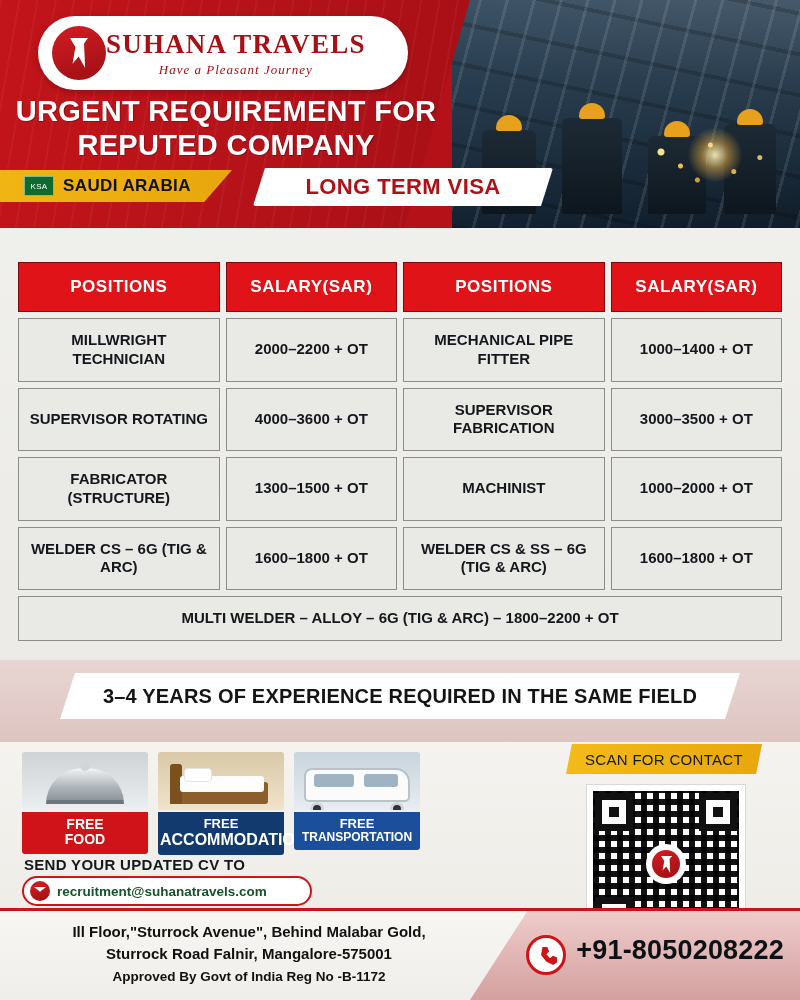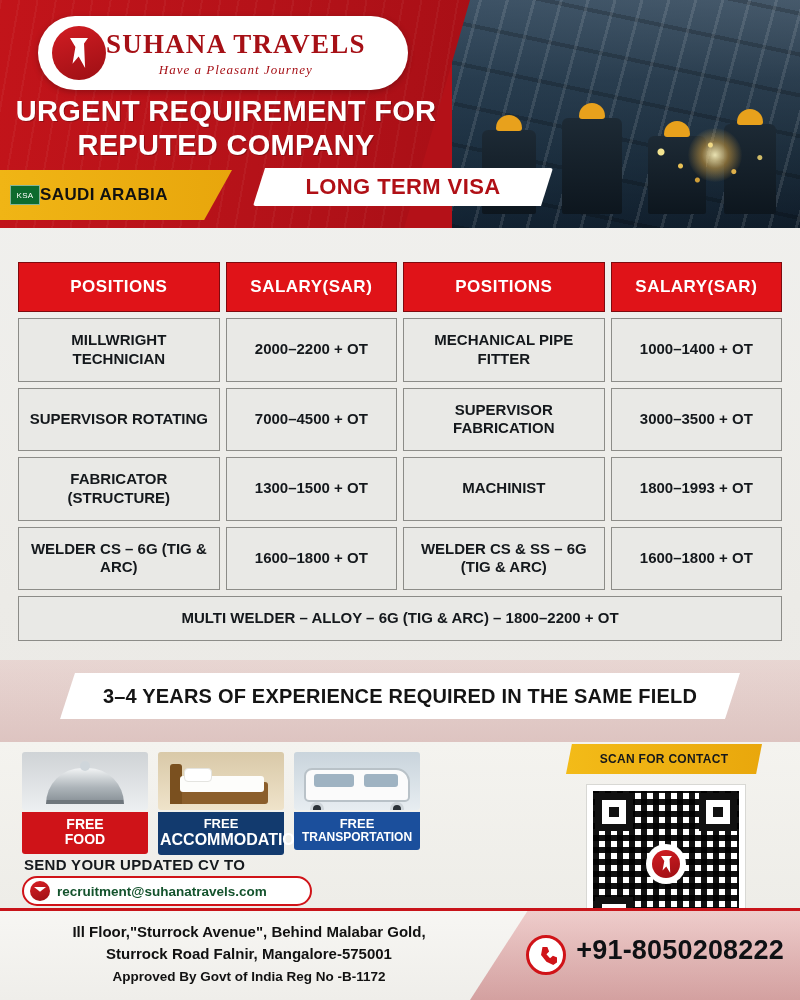--- a/index.html
+++ b/index.html
@@ -114,23 +114,23 @@
     text-align:center; letter-spacing:.3px;
     text-shadow: 1px 1px 0 rgba(0,0,0,.25);
   }
 
   
   .badge-bar {
     position:absolute; top:170px; left:0; width:800px; height:48px;
   }
   .saudi-badge {
     position:absolute; left:0; top:0;
-    height:50px; padding-left:10px; padding-right:34px;
+    height:32px; padding-left:24px; padding-right:34px;
     background: linear-gradient(90deg,#f0b515,#e8a60c);
-    display:flex; align-items:center; gap:0;
+    display:flex; align-items:center; gap:9px;
     clip-path: polygon(0 0, 100% 0, 88% 100%, 0 100%);
     min-width: 232px;
   }
   .flag {
     width:30px; height:20px; background:#0d6b2e;
     display:flex; align-items:center; justify-content:center;
     border:1px solid rgba(255,255,255,.5);
   }
   .flag span { color:#fff; font-size:8px; letter-spacing:.3px; }
   .saudi-badge .label {
@@ -283,21 +283,21 @@
     background:#fff; clip-path: polygon(0 0,100% 0,50% 60%);
   }
   .email-pill .txt { font-size:13.5px; font-weight:bold; color:#14532d; }
 
   .scan-btn {
     position:absolute; right:38px; top:744px; width:196px; height:30px;
     background: linear-gradient(90deg,#f3bb18,#e9a70c);
     display:flex; align-items:center; justify-content:center;
     clip-path: polygon(3% 0, 100% 0, 97% 100%, 0 100%);
   }
-  .scan-btn .label { font-size:12px; font-weight:bold; color:#15181b; letter-spacing:.3px; }
+  .scan-btn .label { font-size:15px; font-weight:normal; color:#15181b; letter-spacing:.3px; }
   .qr {
     position:absolute; right:54px; top:784px; width:160px; height:160px;
     background:#fff; padding:6px;
     border:1px solid #d8d8d4;
   }
   .qr-grid {
     width:100%; height:100%;
     background-image:
       repeating-linear-gradient(90deg,#111 0 6px, #fff 6px 12px),
       repeating-linear-gradient(0deg,#111 0 6px, #fff 6px 12px);
@@ -433,29 +433,29 @@
       </thead>
       <tbody>
         <tr>
           <td>MILLWRIGHT TECHNICIAN</td>
           <td>2000–2200 + OT</td>
           <td>MECHANICAL PIPE FITTER</td>
           <td>1000–1400 + OT</td>
         </tr>
         <tr>
           <td>SUPERVISOR ROTATING</td>
-          <td>7000–4500 + OT</td>
+          <td>4000–3600 + OT</td>
           <td>SUPERVISOR FABRICATION</td>
           <td>3000–3500 + OT</td>
         </tr>
         <tr>
           <td>FABRICATOR (STRUCTURE)</td>
           <td>1300–1500 + OT</td>
           <td>MACHINIST</td>
-          <td>1800–1993 + OT</td>
+          <td>1000–2000 + OT</td>
         </tr>
         <tr>
           <td>WELDER CS – 6G (TIG &amp; ARC)</td>
           <td>1600–1800 + OT</td>
           <td>WELDER CS &amp; SS – 6G (TIG &amp; ARC)</td>
           <td>1600–1800 + OT</td>
         </tr>
         <tr class="full-row">
           <td colspan="4">MULTI WELDER – ALLOY – 6G (TIG &amp; ARC) – 1800–2200 + OT</td>
         </tr>

